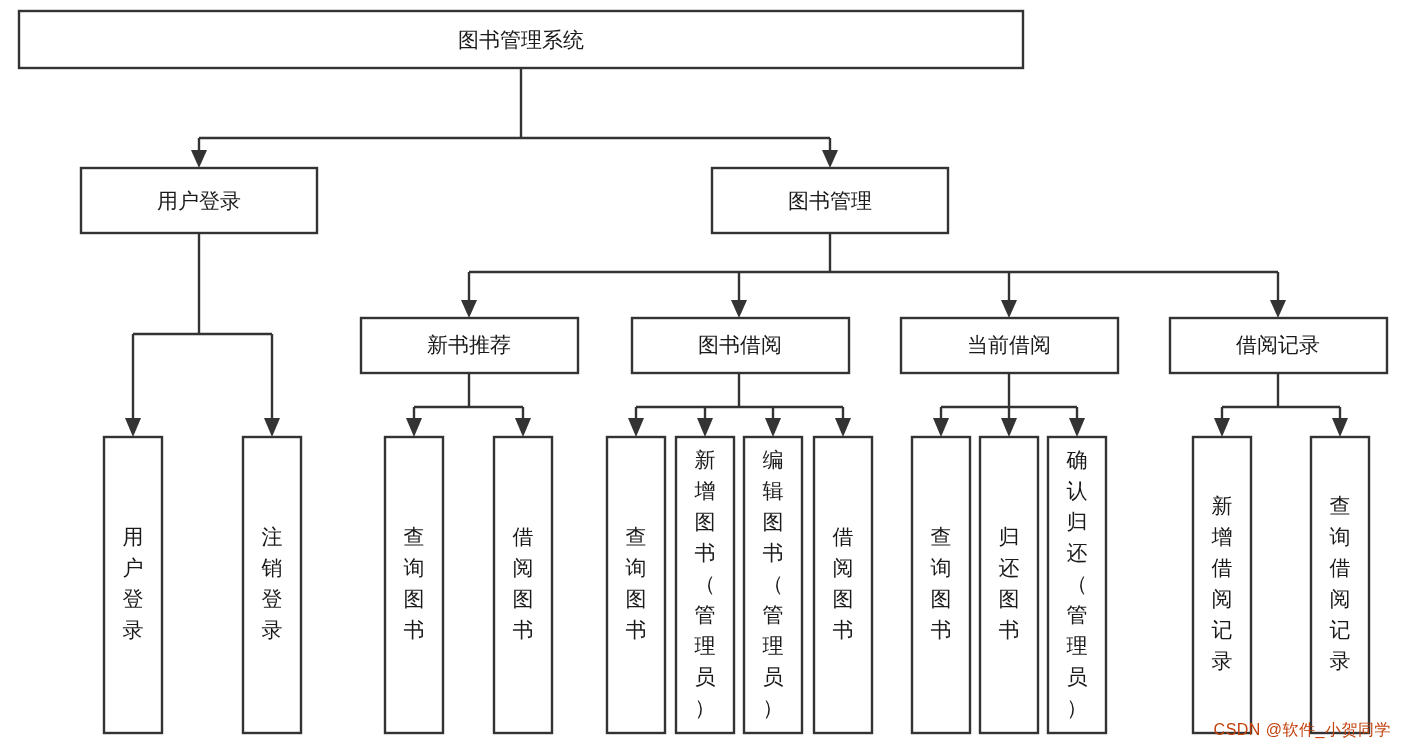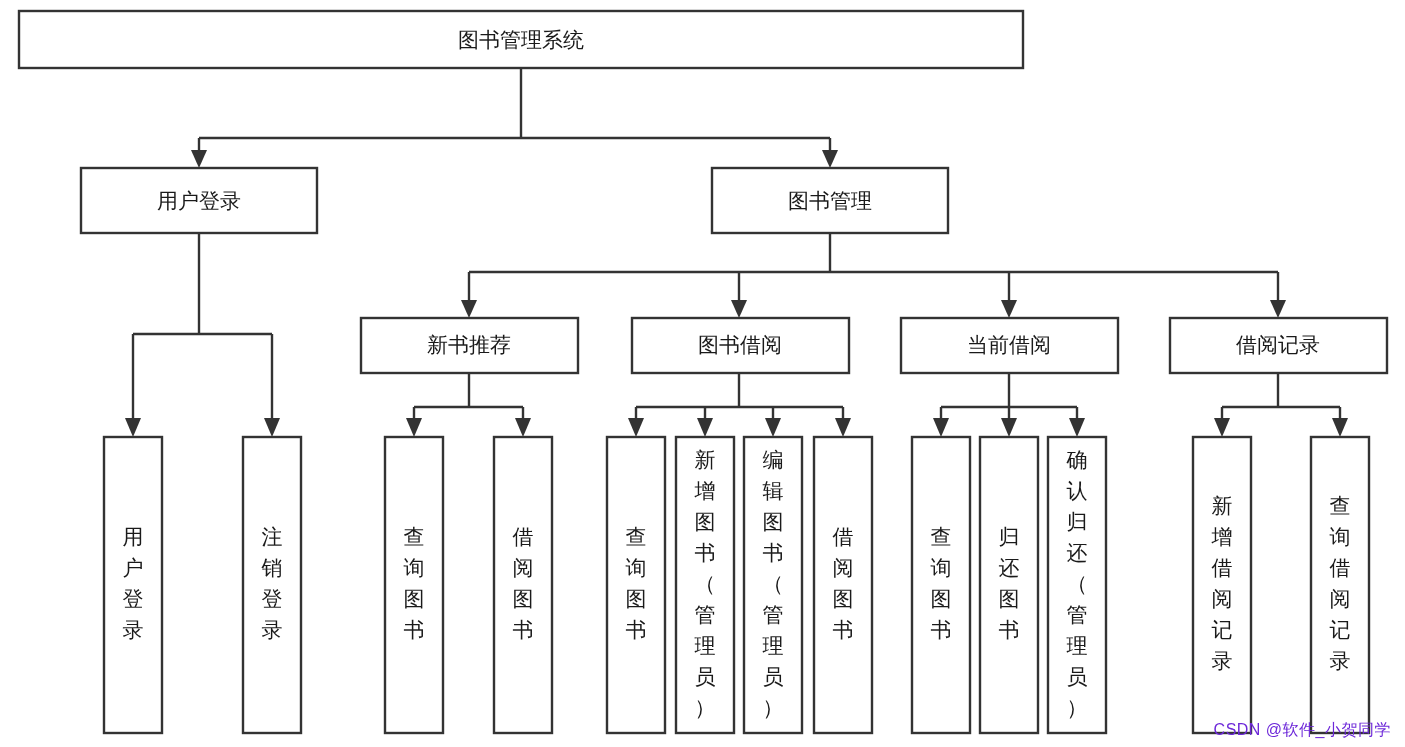--- a/index.html
+++ b/index.html
@@ -53,21 +53,21 @@
     font-size: 21px;
     fill: #1a1a1a;
     text-anchor: middle;
   }
   .watermark {
     position: absolute;
     right: 14px;
     bottom: 6px;
     font-family: "Liberation Sans", "DejaVu Sans", sans-serif;
     font-size: 16px;
-    color: #6d28d9;
+    color: #c2410c;
     white-space: nowrap;
     letter-spacing: 0.5px;
   }
 </style>
 </head>
 <body>
 
 <div id="diagram-root">
 
   <svg class="diagram-canvas" viewBox="0 0 1405 747">

